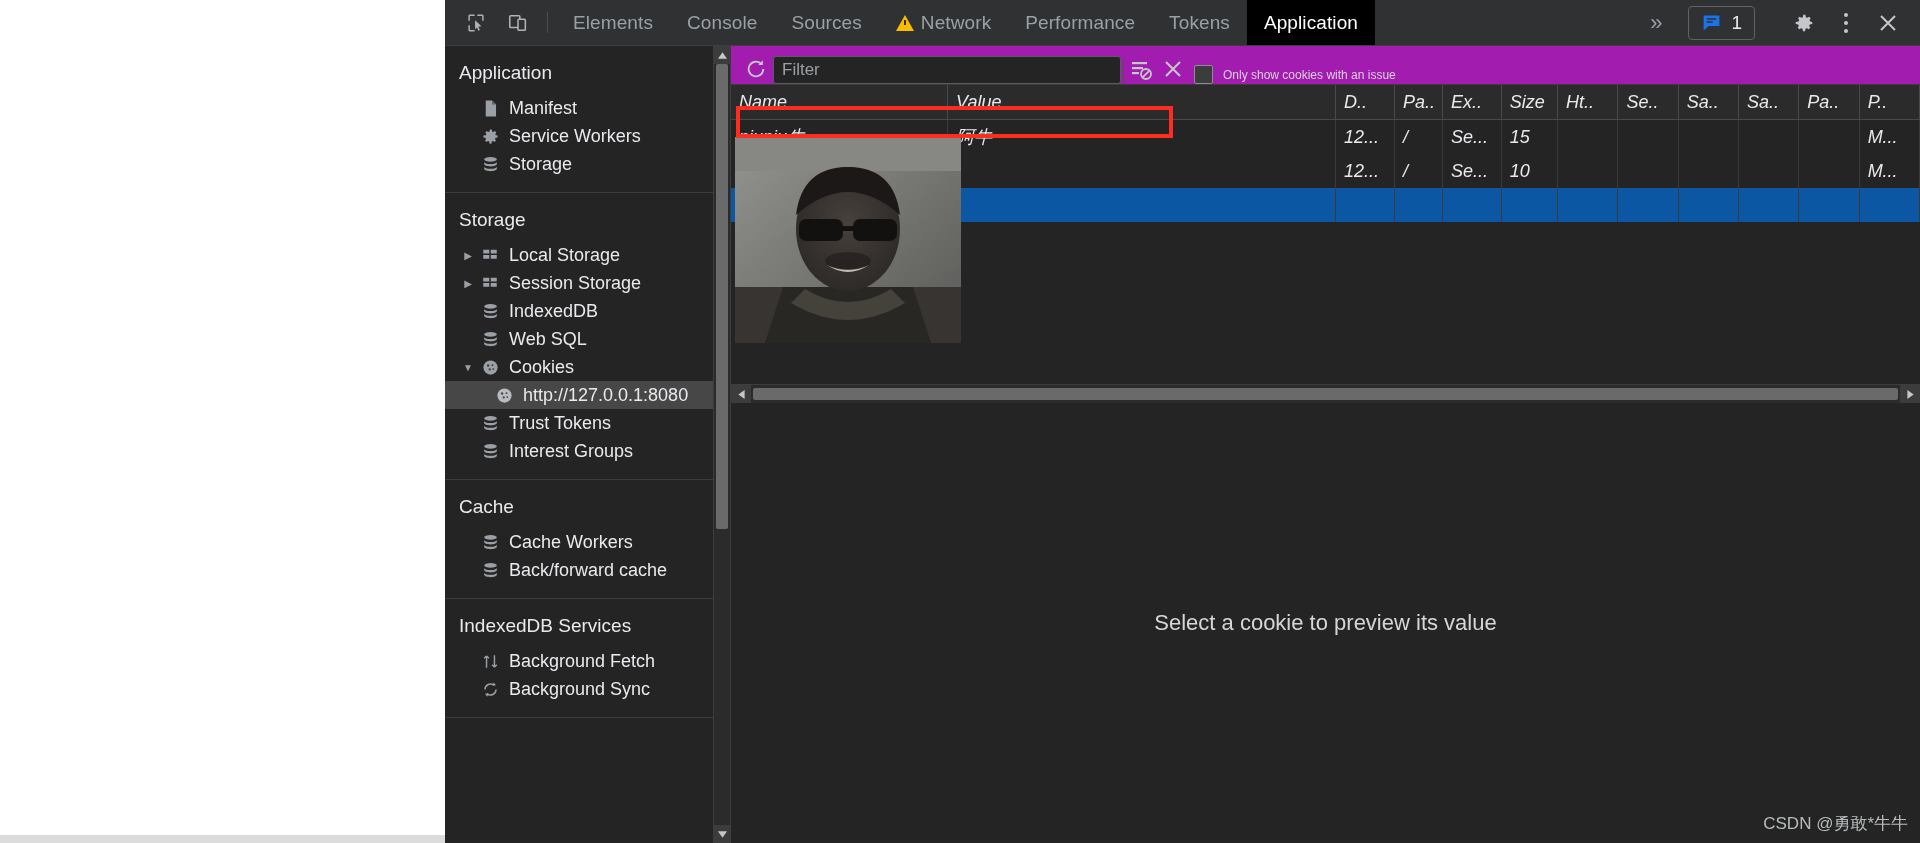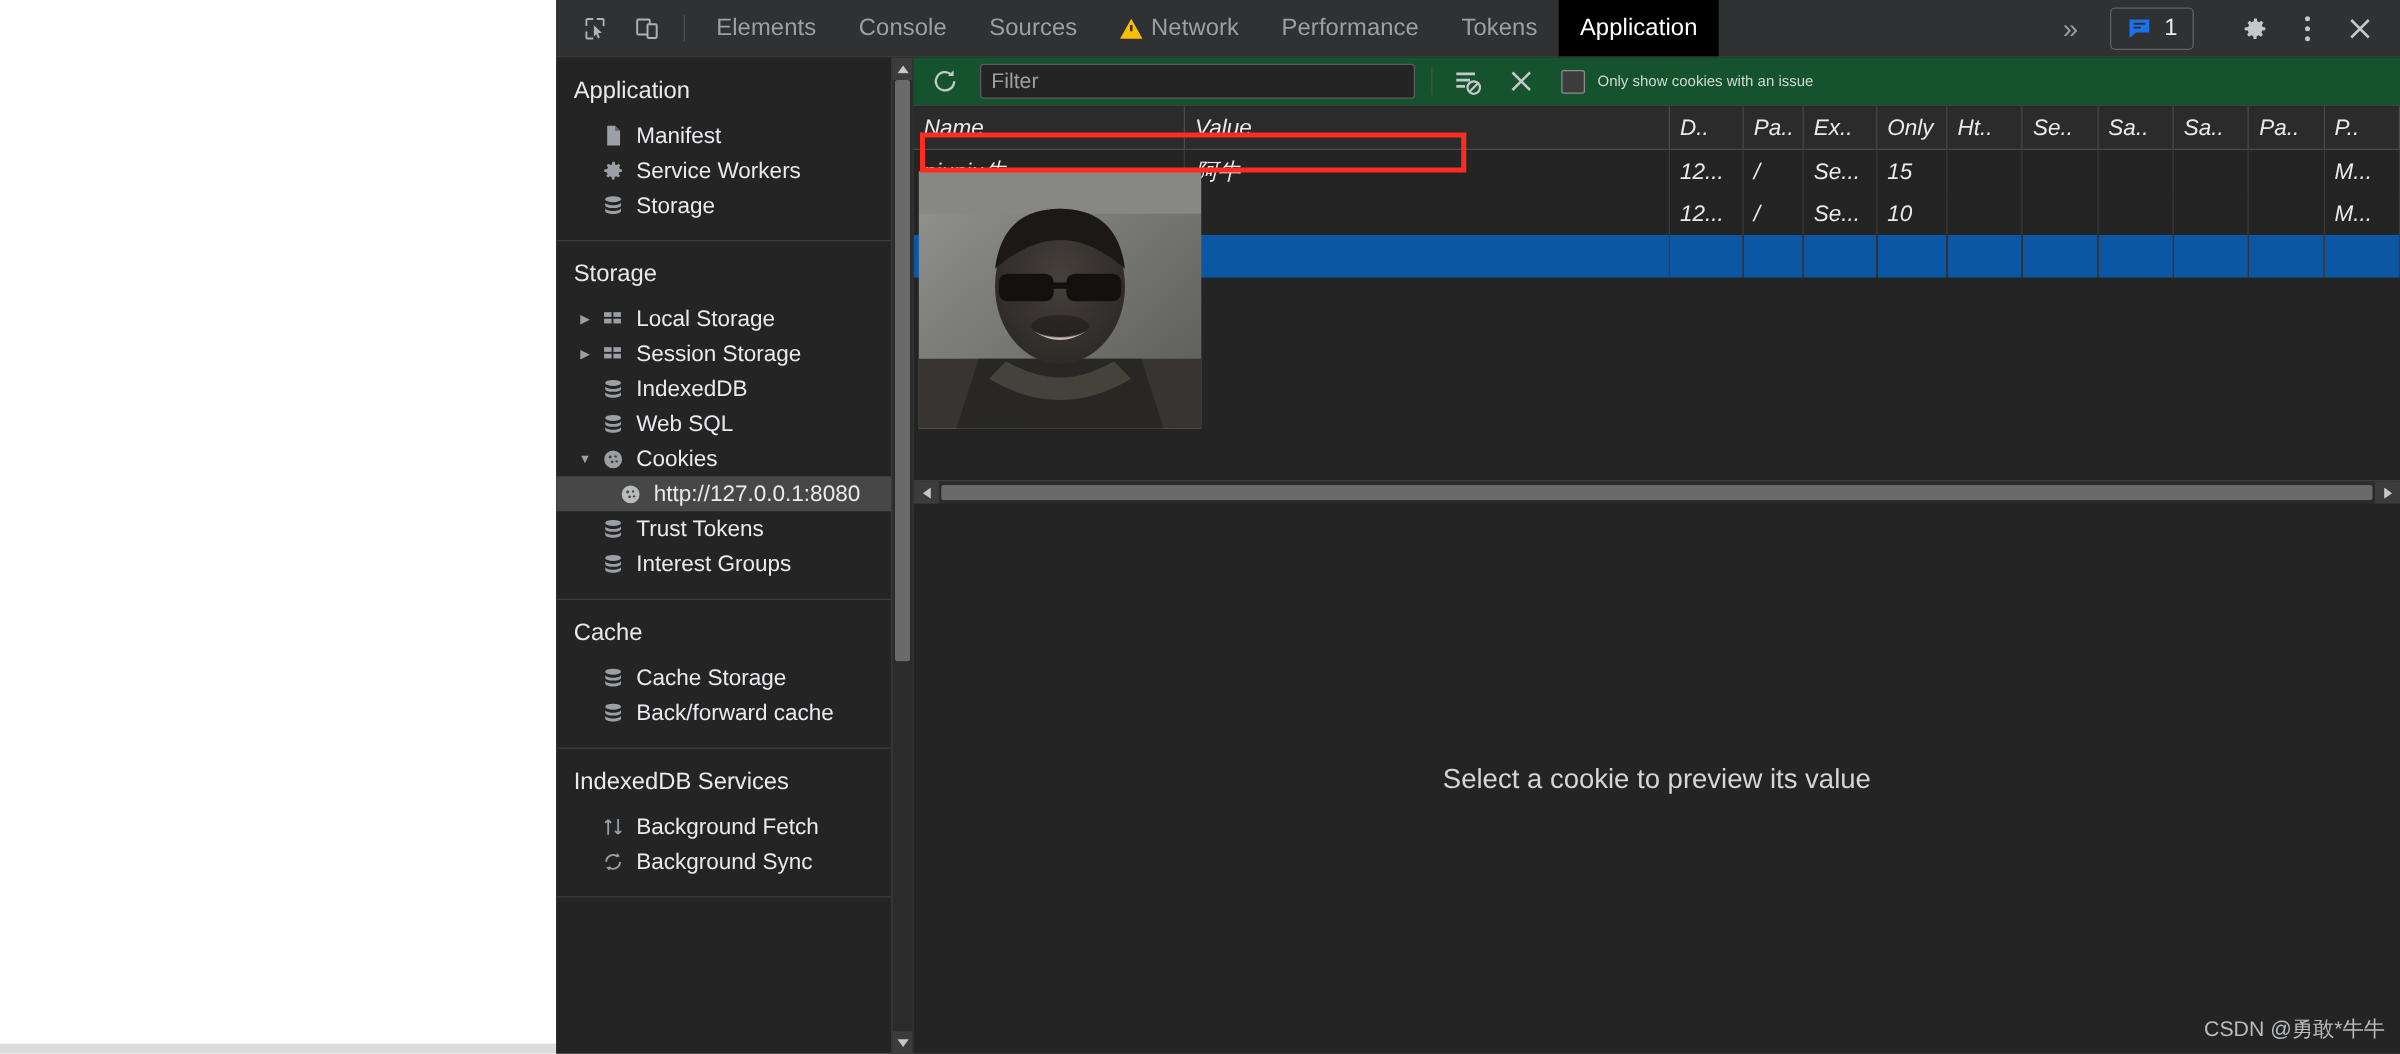--- a/index.html
+++ b/index.html
@@ -194,24 +194,24 @@
     border-radius: 2px;
   }
 
   
   .main { flex: 1; display: flex; flex-direction: column; min-width: 0; background: #242424; }
 
   .filterbar {
     height: 38px;
     min-height: 38px;
     display: flex;
-    align-items: center;
-    gap: 13px;
+    align-items: flex-end;
+    gap: 2px;
     padding: 0 10px;
-    background: #14532d;
+    background: #a21caf;
     border-bottom: 1px solid #3b3d3f;
   }
   .fb-icon { width: 30px; height: 30px; display:flex; align-items:center; justify-content:center; cursor:pointer; }
   .filter-input {
     flex: 0 0 330px;
     height: 26px;
     background: #242424;
     border: 1px solid #5a5d5f;
     border-radius: 3px;
     color: #cfcfcf;
@@ -580,21 +580,21 @@
               <span class="twisty"></span>
               <span class="sb-ico">
                 <svg width="19" height="19" viewBox="0 0 24 24">
                     <g fill="#9aa0a6">
                       <ellipse cx="12" cy="5.5" rx="8" ry="3"></ellipse>
                       <path d="M4 8.5c0 1.7 3.6 3 8 3s8-1.3 8-3v3c0 1.7-3.6 3-8 3s-8-1.3-8-3z"></path>
                       <path d="M4 14.5c0 1.7 3.6 3 8 3s8-1.3 8-3v3c0 1.7-3.6 3-8 3s-8-1.3-8-3z"></path>
                     </g>
                   </svg>
               </span>
-              <span>Cache Storage</span>
+              <span>Cache Workers</span>
             </div>
             <div class="sb-item indent1">
               <span class="twisty"></span>
               <span class="sb-ico">
                 <svg width="19" height="19" viewBox="0 0 24 24">
                     <g fill="#9aa0a6">
                       <ellipse cx="12" cy="5.5" rx="8" ry="3"></ellipse>
                       <path d="M4 8.5c0 1.7 3.6 3 8 3s8-1.3 8-3v3c0 1.7-3.6 3-8 3s-8-1.3-8-3z"></path>
                       <path d="M4 14.5c0 1.7 3.6 3 8 3s8-1.3 8-3v3c0 1.7-3.6 3-8 3s-8-1.3-8-3z"></path>
                     </g>
@@ -700,21 +700,21 @@
                 <col style="width:44px">
                 <col style="width:44px">
             </colgroup>
             <thead>
               <tr>
                 <th>Name</th>
                 <th>Value</th>
                 <th>D..</th>
                 <th>Pa..</th>
                 <th>Ex..</th>
-                <th>Only</th>
+                <th>Size</th>
                 <th>Ht..</th>
                 <th>Se..</th>
                 <th>Sa..</th>
                 <th>Sa..</th>
                 <th>Pa..</th>
                 <th>P..</th>
               </tr>
             </thead>
             <tbody>
               <tr>

